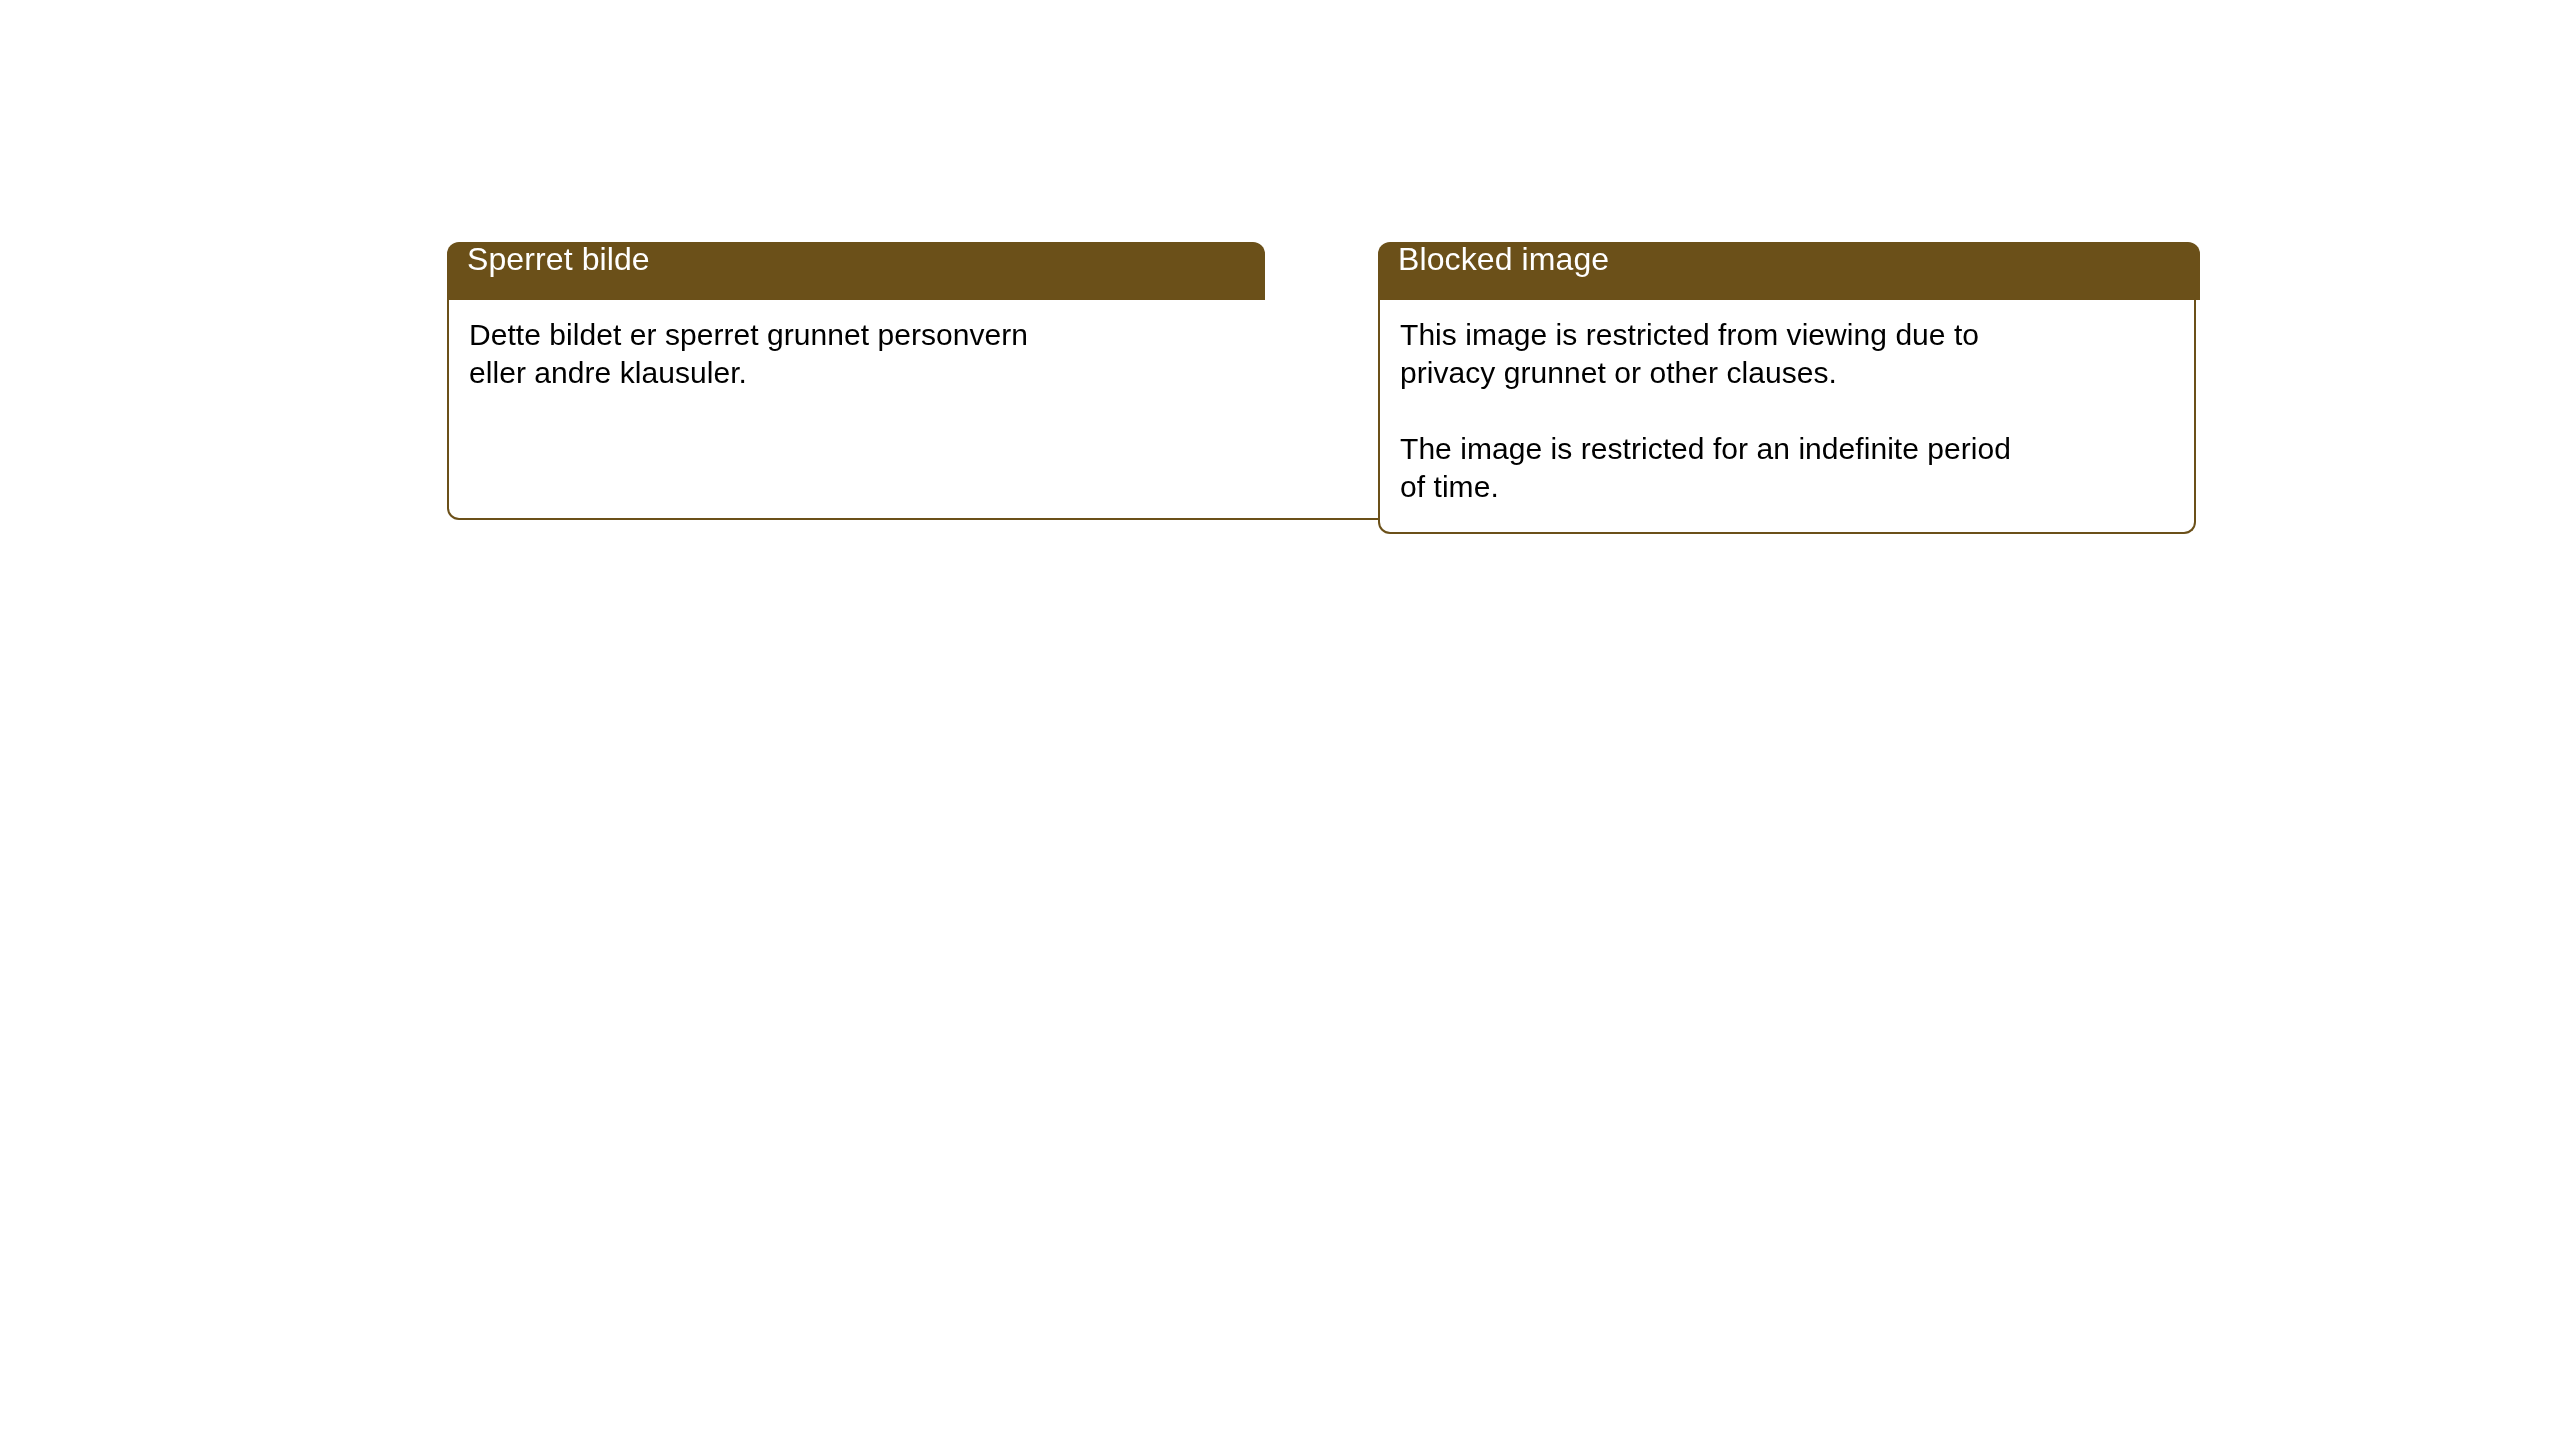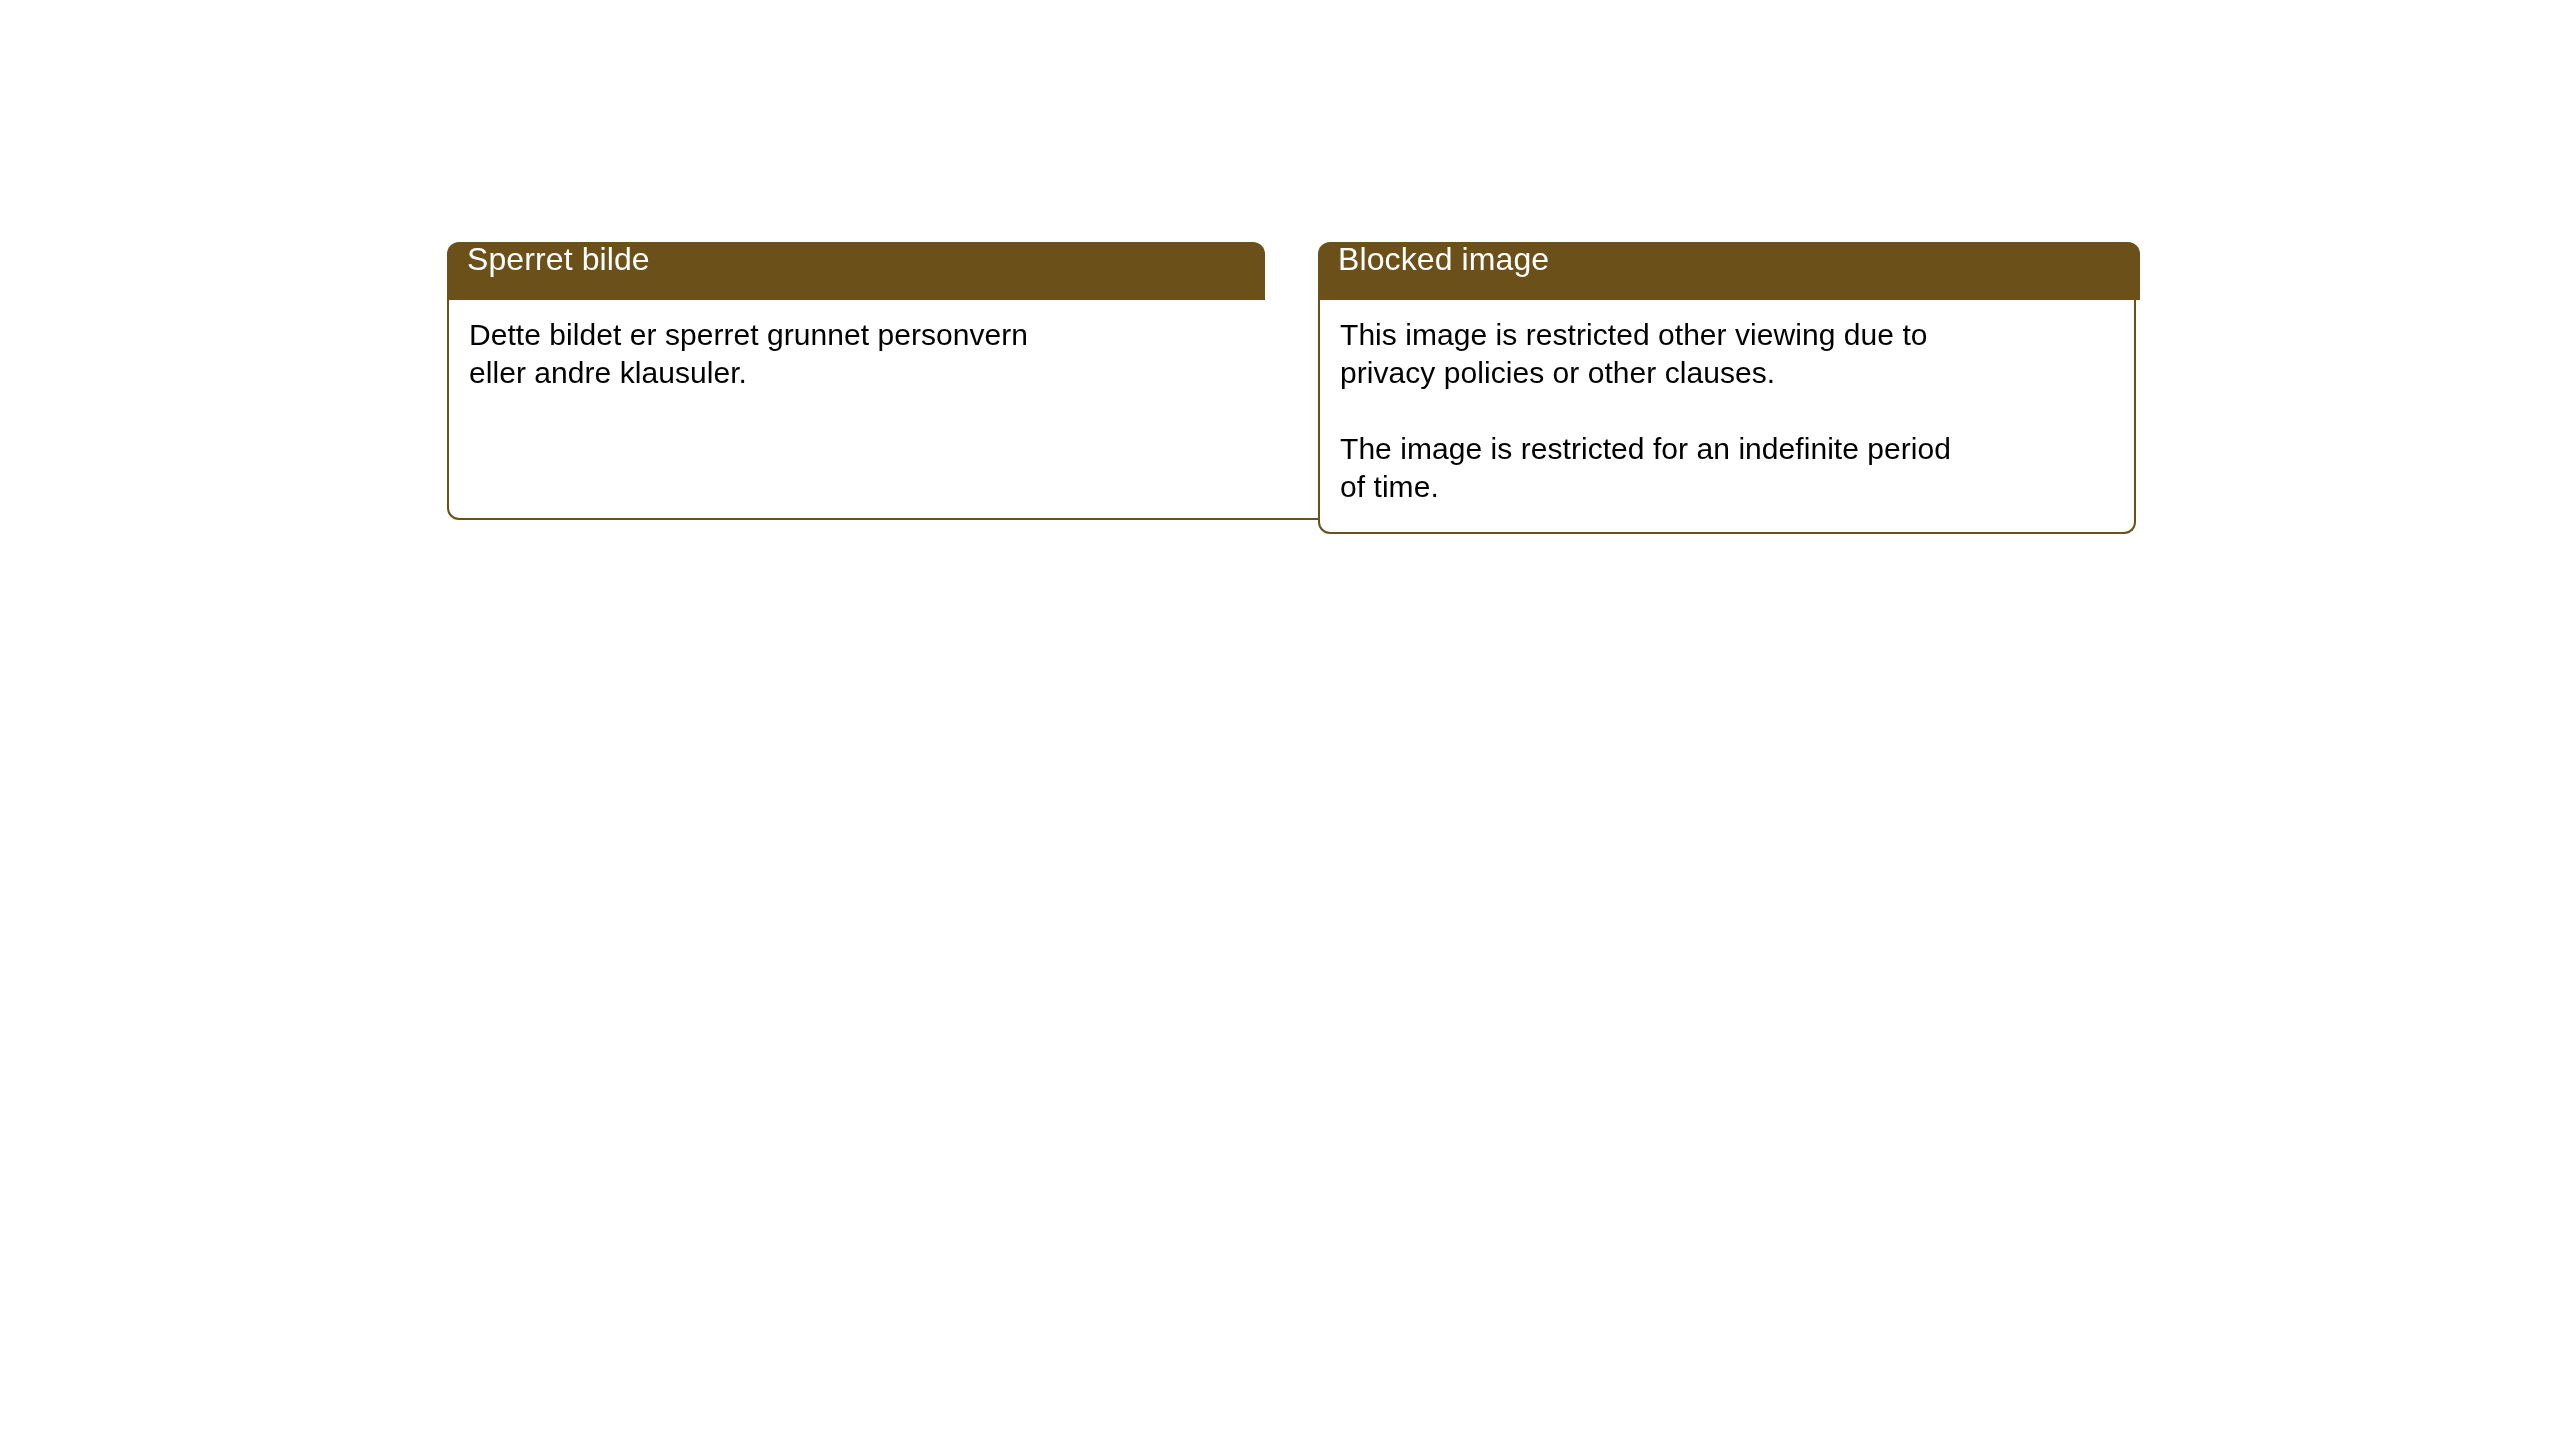--- a/index.html
+++ b/index.html
@@ -23,21 +23,21 @@
     background: #ffffff;
   }
 
   .notice-card {
     position: absolute;
     top: 242px;
     box-sizing: border-box;
   }
 
   .notice-card.card-no  { left: 447px; width: 818px; }
-  .notice-card.card-en  { left: 1318px; width: 822px; }
+  .notice-card.card-en  { left: 1378px; width: 822px; }
 
   .card-header {
     position: relative;
     box-sizing: border-box;
     height: 58px;
     background: #6b5019;
     border-top-left-radius: 12px;
     border-top-right-radius: 12px;
     padding: 0 0 0 20px;
     display: flex;
@@ -96,18 +96,18 @@
     <div class="card-body">
       <p class="body-para">Dette bildet er sperret grunnet personvern eller andre klausuler.</p>
     </div>
   </section>
 
   <section class="notice-card card-en">
     <div class="card-header">
       <span class="card-title">Blocked image</span>
     </div>
     <div class="card-body">
-      <p class="body-para">This image is restricted other viewing due to privacy policies or other clauses.</p>
+      <p class="body-para">This image is restricted from viewing due to privacy grunnet or other clauses.</p>
       <p class="body-para">The image is restricted for an indefinite period of time.</p>
     </div>
   </section>
 
 </div>
 
 </body></html>

